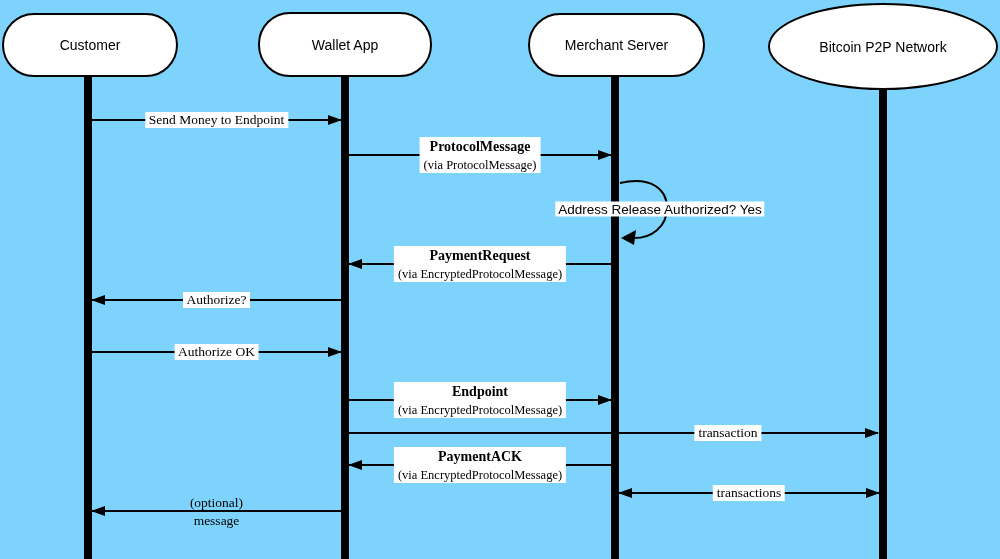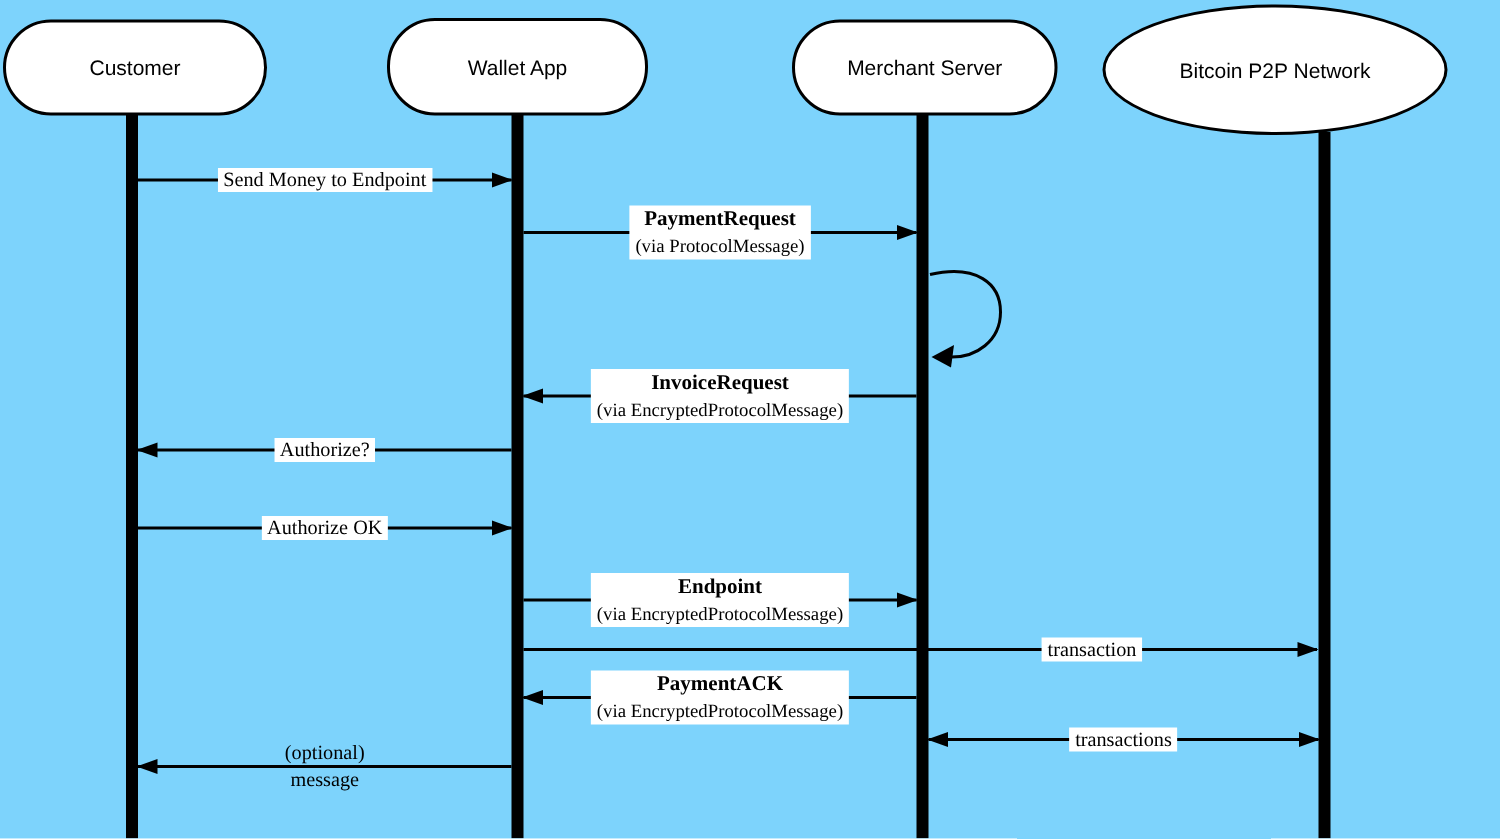--- a/index.html
+++ b/index.html
@@ -24,21 +24,21 @@
     justify-content: center;
     font-size: 14px;
     z-index: 2;
     text-align: center;
   }
   .actor.stadium { border-radius: 32px; }
   .actor.ellipse { border-radius: 50%; }
   .actor-customer { left: 2px;   top: 13px; width: 176px; height: 64px; }
   .actor-wallet   { left: 258px; top: 12px; width: 174px; height: 65px; }
   .actor-merchant { left: 528px; top: 13px; width: 177px; height: 64px; }
-  .actor-bitcoin  { left: 735px; top: 3px;  width: 230px; height: 87px; }
+  .actor-bitcoin  { left: 768px; top: 3px;  width: 230px; height: 87px; }
 
   
   .lifeline {
     position: absolute;
     width: 8px;
     background: #000;
     z-index: 1;
   }
   .ll-customer { left: 84px;  top: 75px; height: 484px; }
   .ll-wallet   { left: 341px; top: 75px; height: 484px; }
@@ -142,34 +142,35 @@
   </div>
 
   <div class="msg msg-send-money">
     <div class="head r"></div>
     <span class="lbl">Send Money to Endpoint</span>
   </div>
 
   <div class="msg msg-invoice-req">
     <div class="head r"></div>
     <span class="stack">
-      <span class="mname">PaymentRequest</span><br>
+      <span class="mname">ProtocolMessage</span><br>
       <span class="mvia">(via ProtocolMessage)</span>
     </span>
   </div>
 
   <svg class="loop-svg" width="54" height="70" viewBox="0 0 54 70">
     <path d="M 1 7 C 32 0, 48 13, 48 32 C 48 51, 32 63, 13 62" fill="none" stroke="#000" stroke-width="2"></path>
     <polygon points="2,62 17,54 15,69" fill="#000"></polygon>
   </svg>
+  <span class="loop-lbl">Address Release Authorized? Yes</span>
 
   <div class="msg msg-payment-req">
     <div class="head l"></div>
     <span class="stack">
-      <span class="mname">InvoiceRequest</span><br>
+      <span class="mname">PaymentRequest</span><br>
       <span class="mvia">(via EncryptedProtocolMessage)</span>
     </span>
   </div>
 
   <div class="msg msg-authorize">
     <div class="head l"></div>
     <span class="lbl">Authorize?</span>
   </div>
 
   <div class="msg msg-authorize-ok">

